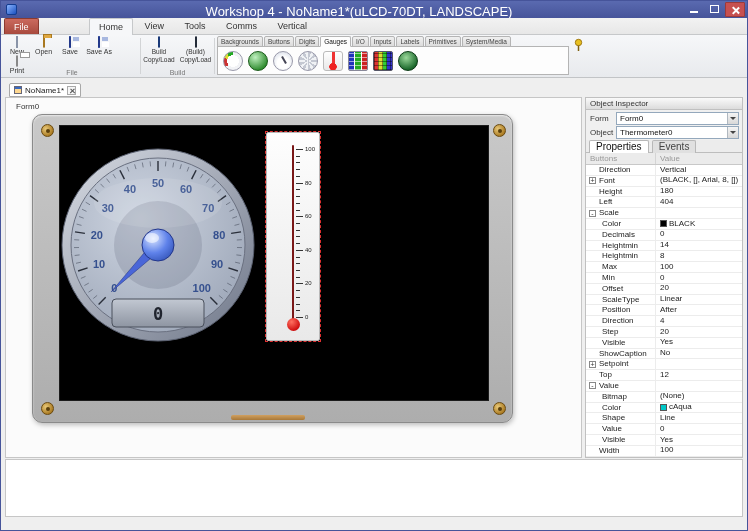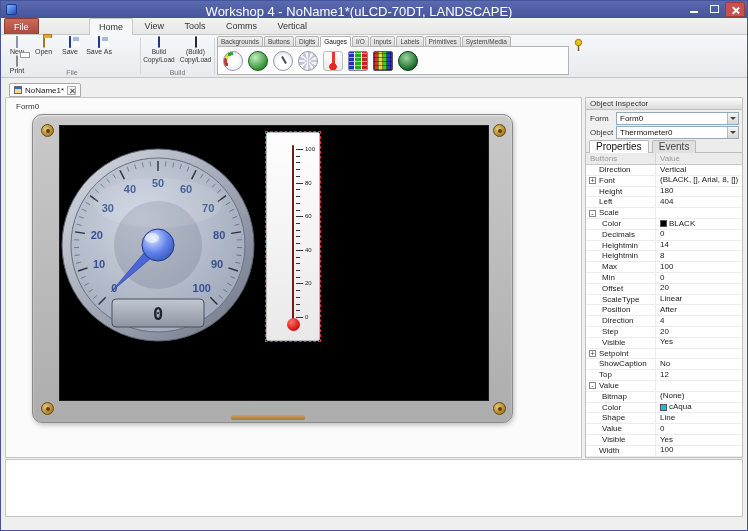--- a/index.html
+++ b/index.html
@@ -520,29 +520,29 @@
             <span>20</span>
           </div>
         </div>
         <div class="prow">
           <div class="pname ind"><span>Visible</span></div>
           <div class="pval">
             <span>Yes</span>
           </div>
         </div>
         <div class="prow">
+          <div class="pname"><span>ShowCaption</span></div>
+          <div class="pval">
+            <span>No</span>
+          </div>
+        </div>
+        <div class="prow">
           <div class="pname"><span class="expbox">+</span><span>Setpoint</span></div>
           <div class="pval">
             <span></span>
-          </div>
-        </div>
-        <div class="prow">
-          <div class="pname"><span>ShowCaption</span></div>
-          <div class="pval">
-            <span>No</span>
           </div>
         </div>
         <div class="prow">
           <div class="pname"><span>Top</span></div>
           <div class="pval">
             <span>12</span>
           </div>
         </div>
         <div class="prow">
           <div class="pname"><span class="expbox">-</span><span>Value</span></div>

